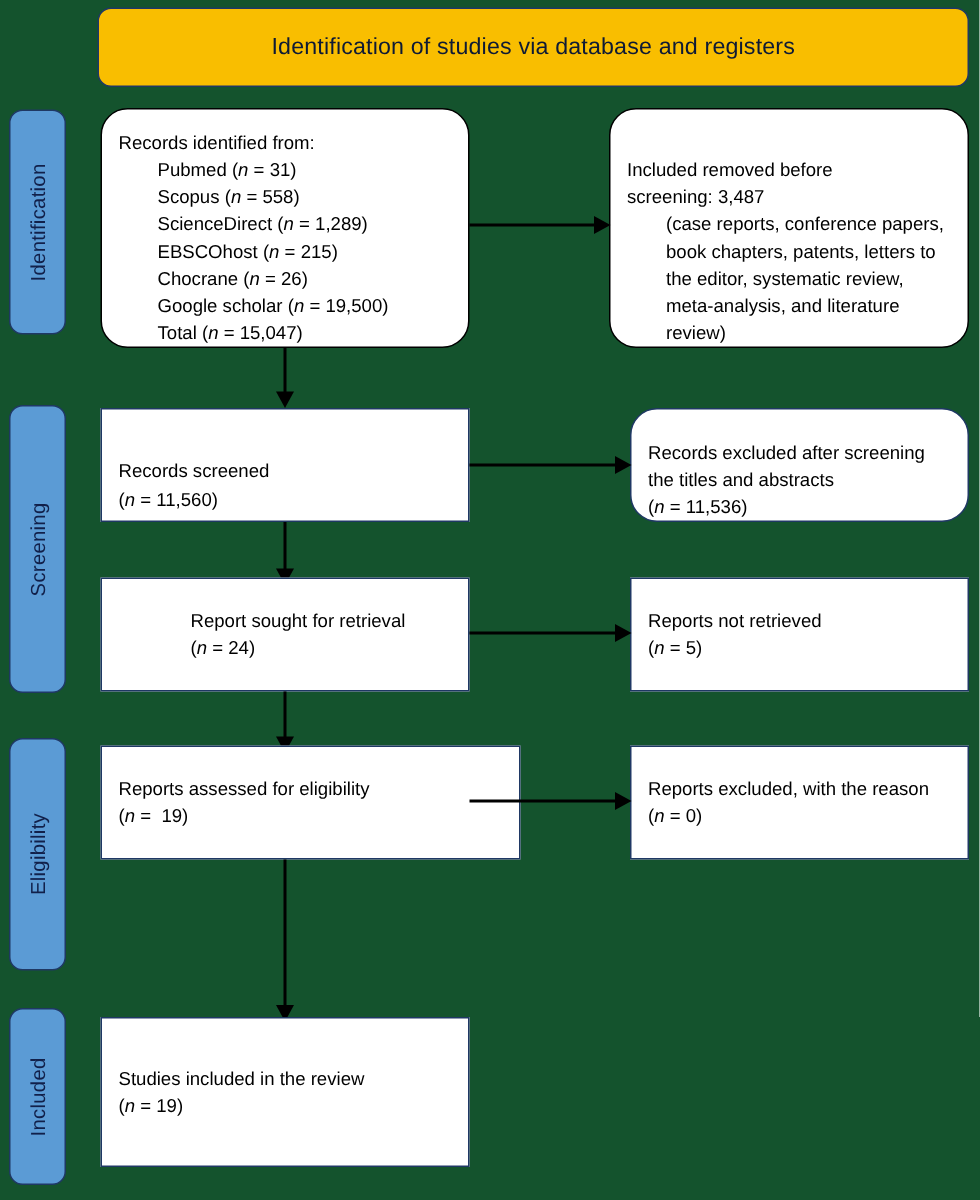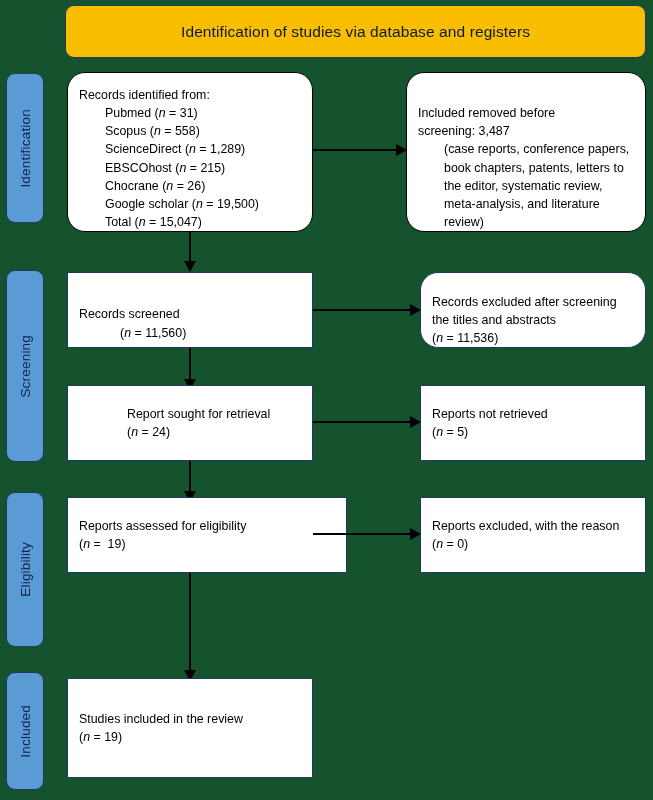--- a/index.html
+++ b/index.html
@@ -184,21 +184,21 @@
 
   <div class="hline" style="left:313px; top:149px; width:86px;"></div>
   <div class="arrow-right" style="left:396px; top:144px;"></div>
 
   <div class="vline" style="left:189px; top:232px; height:31px;"></div>
   <div class="arrow-down" style="left:184px; top:261px;"></div>
 
   <div class="flow-box navy-edge" style="left:67px; top:272px; width:246px; height:76px;">
     <div class="box-text">
       <span style="display:block;margin-top:27px;">Records screened</span>
-      <span style="display:block;margin-left:41px;">(<span class="it">n</span> = 11,560)</span>
+      <span style="display:block;">(<span class="it">n</span> = 11,560)</span>
     </div>
   </div>
 
   <div class="flow-box navy-edge top-align" style="left:420px; top:272px; width:226px; height:76px;">
     <div class="box-text">
       <span style="display:block;">Records excluded after screening the titles and abstracts</span>
       <span style="display:block;">(<span class="it">n</span> = 11,536)</span>
     </div>
   </div>
 

